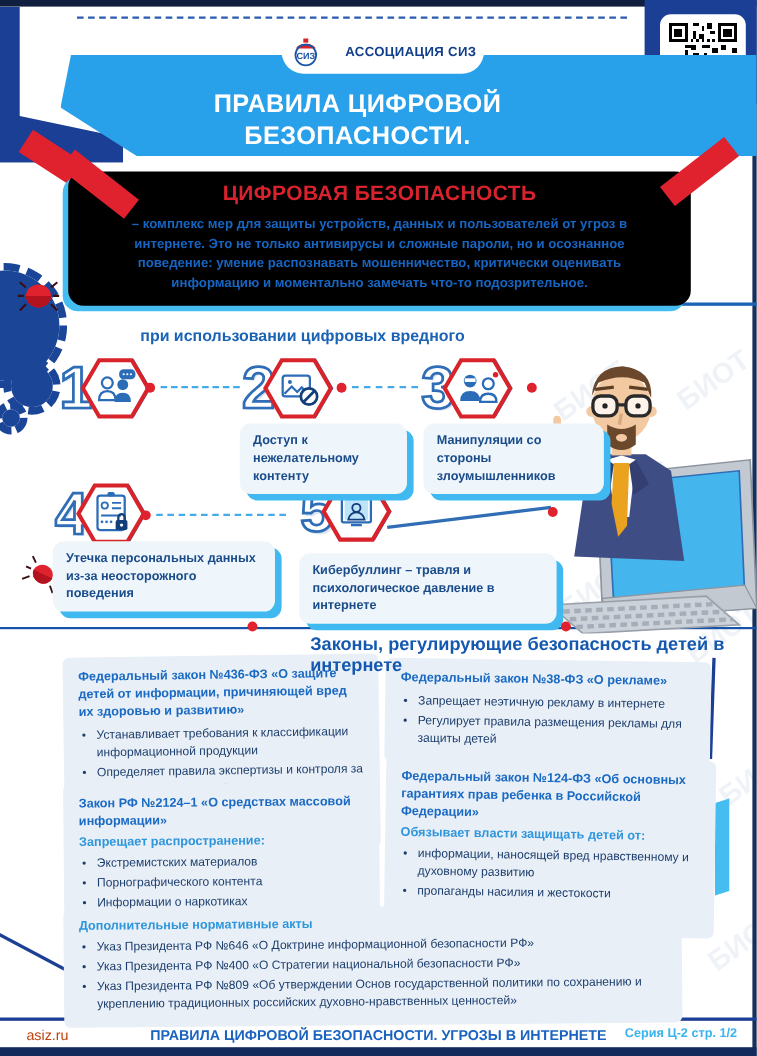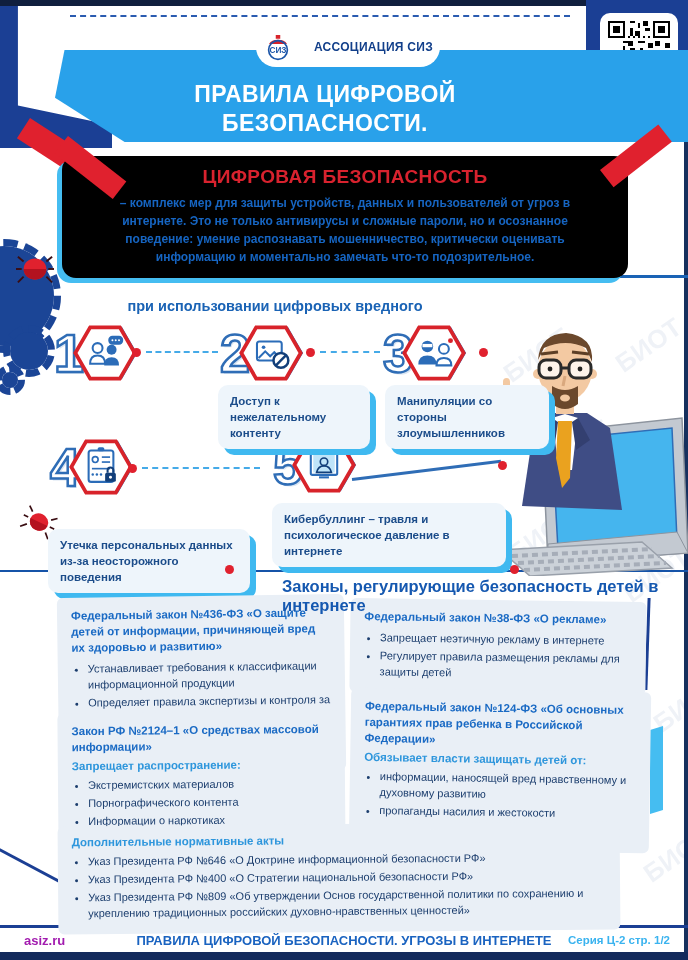--- a/index.html
+++ b/index.html
@@ -73,21 +73,21 @@
 
   .lcard { position:absolute; background:#e9eff6; border-radius:6px; padding:10px 14px; z-index:3; }
   .lcard .lt { color:#1a6ac4; font-size:11.5px; font-weight:800; line-height:1.4; }
   .lcard .ls { color:#2e96dc; font-size:11.5px; font-weight:800; margin-top:5px; }
   .lcard ul { margin:6px 0 0 16px; }
   .lcard li { color:#1c3e6e; font-size:11px; font-weight:500; line-height:1.45; margin-bottom:2px; }
   .cdash { position:absolute; z-index:1; }
 
   
   .foot-line { position:absolute; left:0; top:925px; width:688px; height:2.5px; background:#1b3f94; }
-  .foot-site { position:absolute; left:24px; top:933px; color:#a21caf; font-size:13px; font-weight:700; z-index:4; }
+  .foot-site { position:absolute; left:24px; top:933px; color:#c2410c; font-size:13px; font-weight:400; z-index:4; }
   .foot-title { position:absolute; left:0; top:933px; width:688px; text-align:center; color:#1a63c0; font-size:13px; font-weight:800; z-index:3; }
   .foot-series { position:absolute; right:18px; top:934px; color:#3ab3ef; font-size:11.5px; font-weight:600; z-index:4; }
 
   .wm { position:absolute; color:rgba(30,70,140,.07); font-size:26px; font-weight:800; transform:rotate(-35deg); z-index:0; }
   .man { position:absolute; left:492px; top:318px; width:198px; height:258px; z-index:2; }
 </style>
 </head>
 <body>
 
 <div class="page">
@@ -297,21 +297,21 @@
       <circle cx="30" cy="44" r="1.5" fill="#2b6cb8"></circle>
         <circle cx="35" cy="44" r="1.5" fill="#2b6cb8"></circle>
         <circle cx="40" cy="44" r="1.5" fill="#2b6cb8"></circle>
       <rect x="45" y="42" width="13" height="11" rx="2" fill="#123f7a"></rect>
       <path d="M48 42 v-3 a3.5 3.5 0 0 1 7 0 v3" fill="none" stroke="#123f7a" stroke-width="2.5"></path>
       <circle cx="51.5" cy="47.5" r="1.8" fill="#fff"></circle>
     </svg>
   </div>
   <div class="rdot" style="left:128px;top:464px"></div>
   <div class="rdash" style="left:142px;top:467px;width:118px"></div>
-  <div class="rcard" style="left:48px;top:529px;width:202px">
+  <div class="rcard" style="left:48px;top:492px;width:202px">
     <span>Утечка персональных данных из-за  неосторожного поведения</span>
   </div>
 
   <div class="riskhead" style="left:273px;top:436px">
     <span class="rnum">5</span>
     <svg viewBox="0 0 80 70">
       <path d="M27 8 L63 8 L81 39 L63 70 L27 70 L9 39 Z" fill="none" stroke="#2f6db6" stroke-width="1.5" transform="translate(-3,-4)"></path>
       <path d="M22 4 L58 4 L76 35 L58 66 L22 66 L4 35 Z" fill="#fff" stroke="#d8232a" stroke-width="4.5"></path>
       <circle cx="33" cy="14" r="1.8" fill="#123f7a"></circle>
         <circle cx="40" cy="14" r="1.8" fill="#123f7a"></circle>

